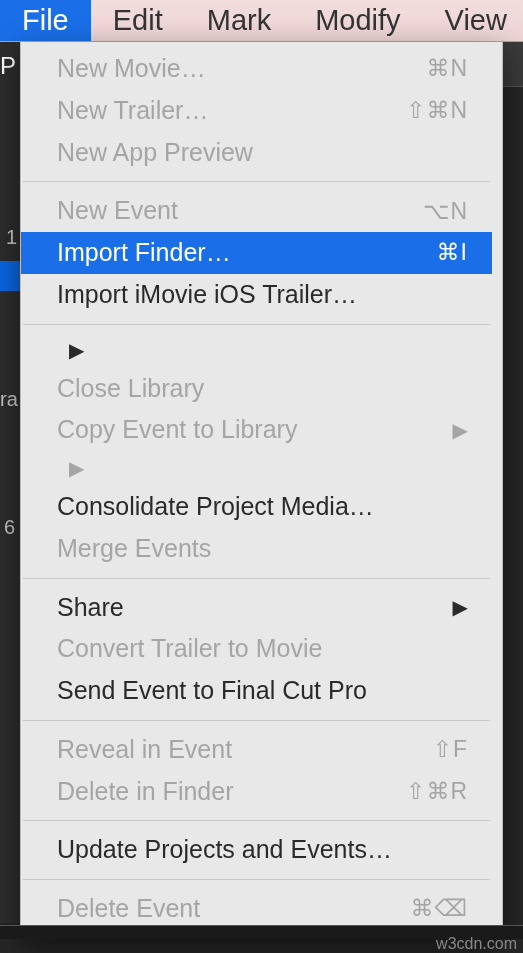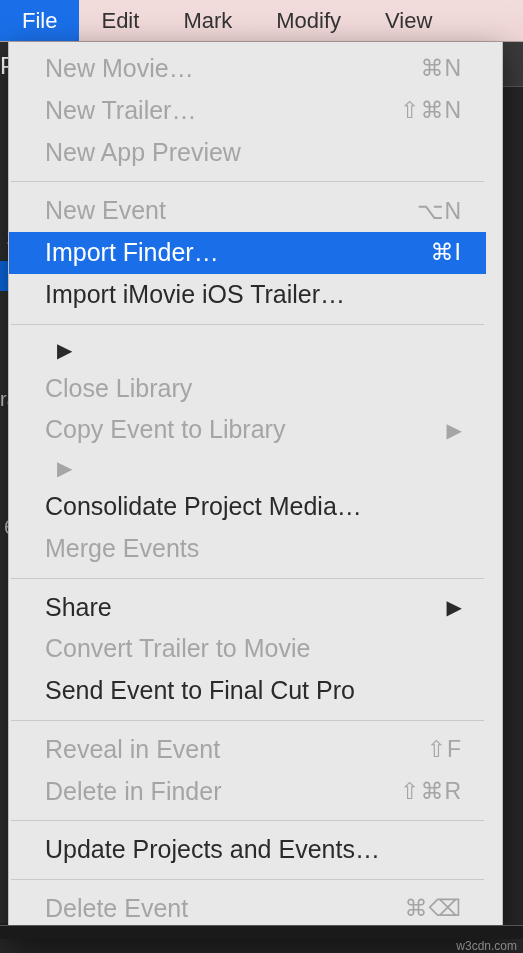--- a/index.html
+++ b/index.html
@@ -15,21 +15,21 @@
       display: flex;
       background: linear-gradient(to bottom, #f2dcdc, #eed5d5);
       height: 42px;
       align-items: stretch;
       border-bottom: 1px solid #b5a4a4;
     }
     .menubar-item {
       display: flex;
       align-items: center;
       padding: 0 22px;
-      font-size: 22px;
+      font-size: 29px;
       color: #333;
       cursor: default;
     }
     .menubar-item.active {
       background: #1a6fe8;
       color: #fff;
     }
     .bg-strip {
       position: absolute;
       top: 42px;
@@ -68,28 +68,28 @@
       position: absolute;
       left: 0;
       top: 219px;
       width: 20px;
       height: 30px;
       background: #0a67e0;
     }
     .dropdown {
       position: absolute;
       top: 42px;
-      left: 8px;
+      left: 20px;
       right: 20px;
       background: #e8e8e8;
       border: 1px solid #bdbdbd;
       border-top: none;
       border-radius: 0 0 8px 8px;
       box-shadow: 0 10px 30px rgba(0,0,0,0.5);
-      padding: 6px 16px 8px 0;
+      padding: 6px 10px 8px 0;
     }
     .menu-item {
       display: flex;
       align-items: center;
       justify-content: space-between;
       padding: 4px 24px 4px 36px;
       font-size: 25px;
       line-height: 1.35;
       cursor: default;
       color: #2a2a2a;
@@ -109,21 +109,21 @@
     }
     .separator {
       height: 1px;
       background: #c9c9c9;
       margin: 8px 2px;
     }
     .footer {
       position: absolute;
       bottom: 0;
       right: 6px;
-      font-size: 12px;
+      font-size: 16px;
       color: #888;
     }
     .bottom-bar {
       position: absolute;
       bottom: 14px;
       left: 0; right: 0;
       height: 14px;
       background: #1a1a1a;
       border-top: 1px solid #555;
     }

